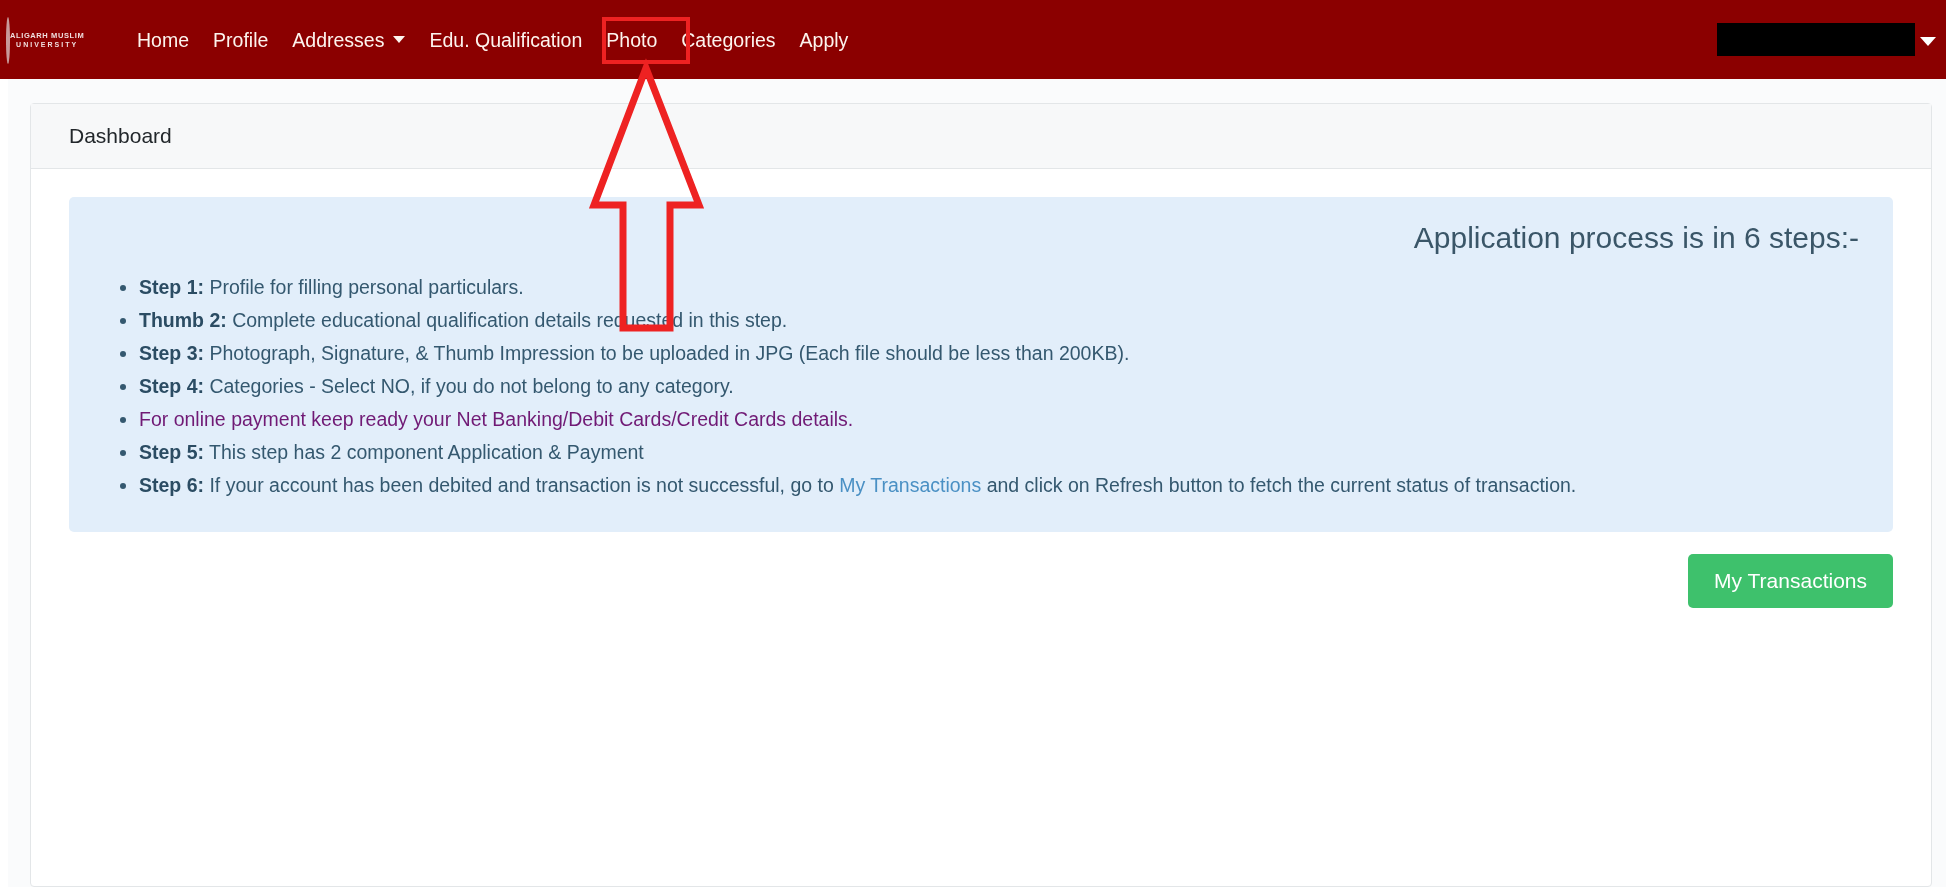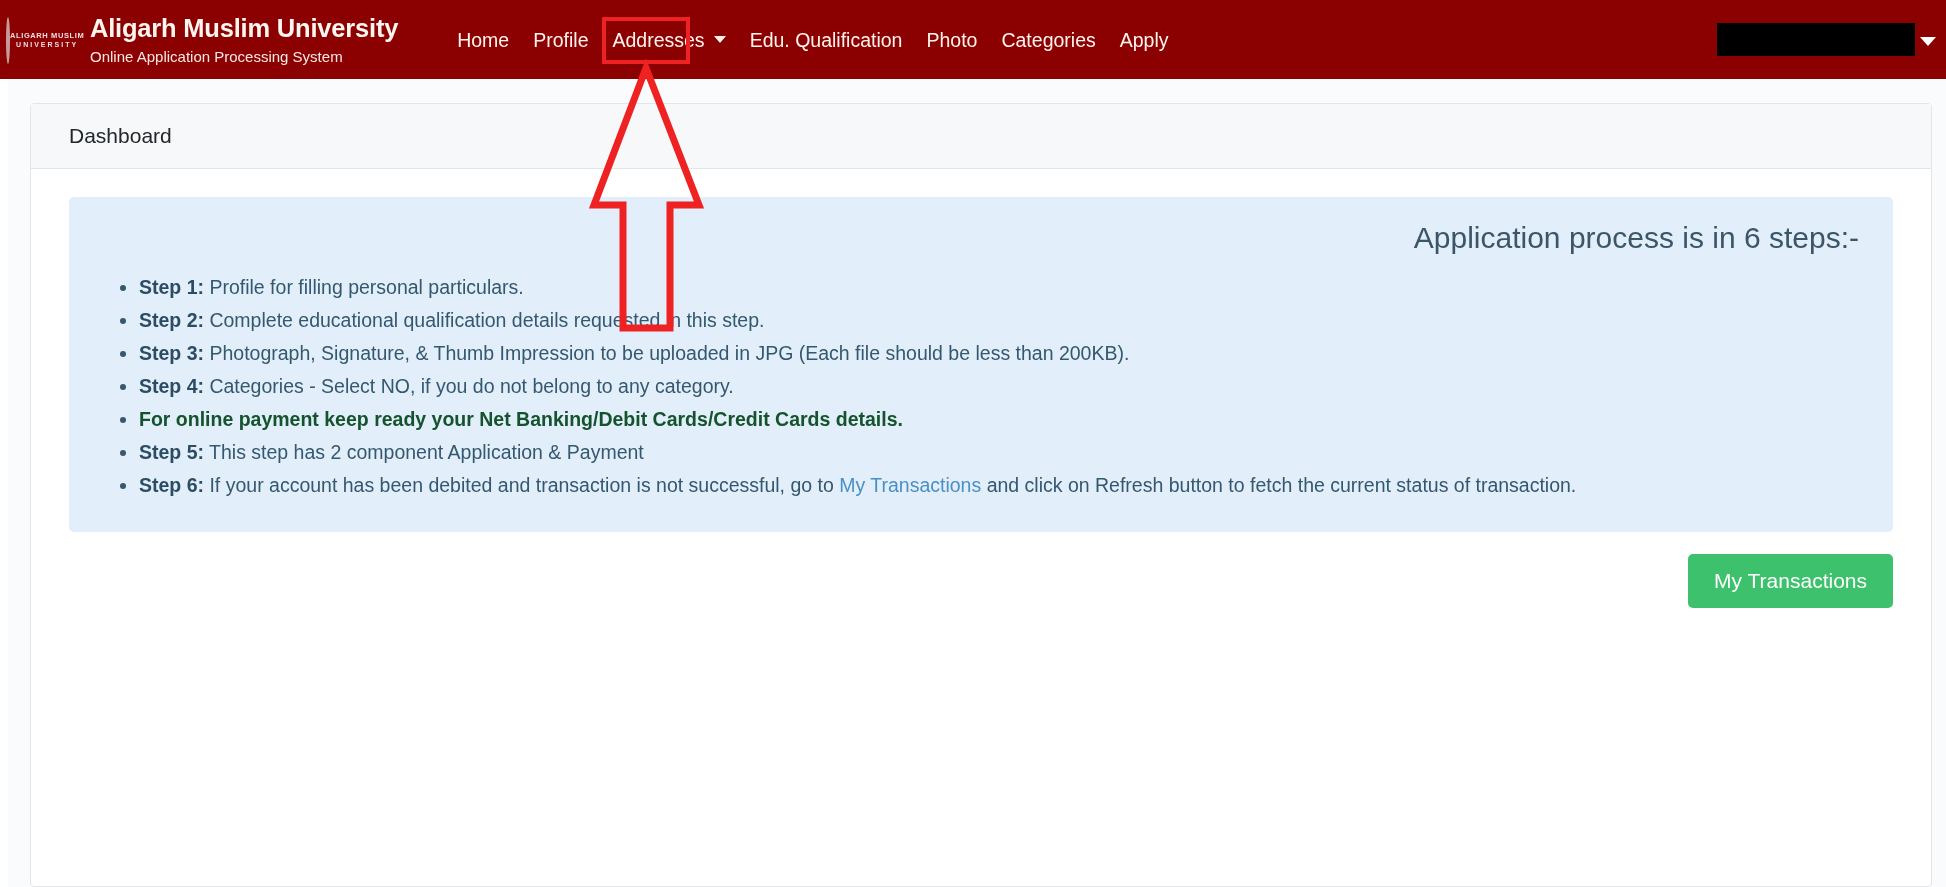--- a/index.html
+++ b/index.html
@@ -200,21 +200,21 @@
     margin: 0;
     padding-left: 38px;
     list-style-type: circle;
   }
   ul.substeps > li {
     font-size: 19.5px;
     line-height: 32px;
     color: #34586f;
   }
   .step-label { font-weight: bold; color: #2b4c63; }
-  .bold-line { font-weight: bold; color: #14532d; }
+  .bold-line { font-weight: normal; color: #701a75; }
   .inline-link {
     color: #4a90c4;
     text-decoration: none;
     cursor: pointer;
   }
 
   
   #btn-row {
     display: flex;
     justify-content: flex-end;
@@ -264,24 +264,20 @@
           <rect x="10" y="10" width="2" height="15" fill="#f2e6e6"></rect>
           <rect x="4" y="24" width="14" height="2" fill="#f2e6e6"></rect>
         </svg>
       </div>
       <div class="logo-text">
         <span>ALIGARH MUSLIM</span>
         <span class="l2">UNIVERSITY</span>
       </div>
     </div>
 
-    <div id="brand-names">
-      <div id="brand-title">Aligarh Muslim University</div>
-      <div id="brand-sub">Online Application Processing System</div>
-    </div>
   </div>
 
   <div id="navlinks">
     <a class="navlink" href="#">
       <span>Home</span>
     </a>
     <a class="navlink" href="#">
       <span>Profile</span>
     </a>
     <a class="navlink" href="#">
@@ -319,21 +315,21 @@
       <div id="alert">
         <div id="alert-heading">Application process is in 6 steps:-</div>
 
         <ul class="steps">
 
           <li>
             <span class="step-label">Step 1:</span><span> Profile for filling personal particulars.</span>
           </li>
 
           <li>
-            <span class="step-label">Step 2:</span><span> Complete educational qualification details requested in this step.</span>
+            <span class="step-label">Thumb 2:</span><span> Complete educational qualification details requested in this step.</span>
           </li>
 
           <li>
             <span class="step-label">Step 3:</span><span> Photograph, Signature, &amp; Thumb Impression to be uploaded in JPG (Each file should be less than 200KB).</span>
           </li>
 
           <li>
             <span class="step-label">Step 4:</span><span> Categories - Select NO, if you do not belong to any category.</span>
           </li>
 

